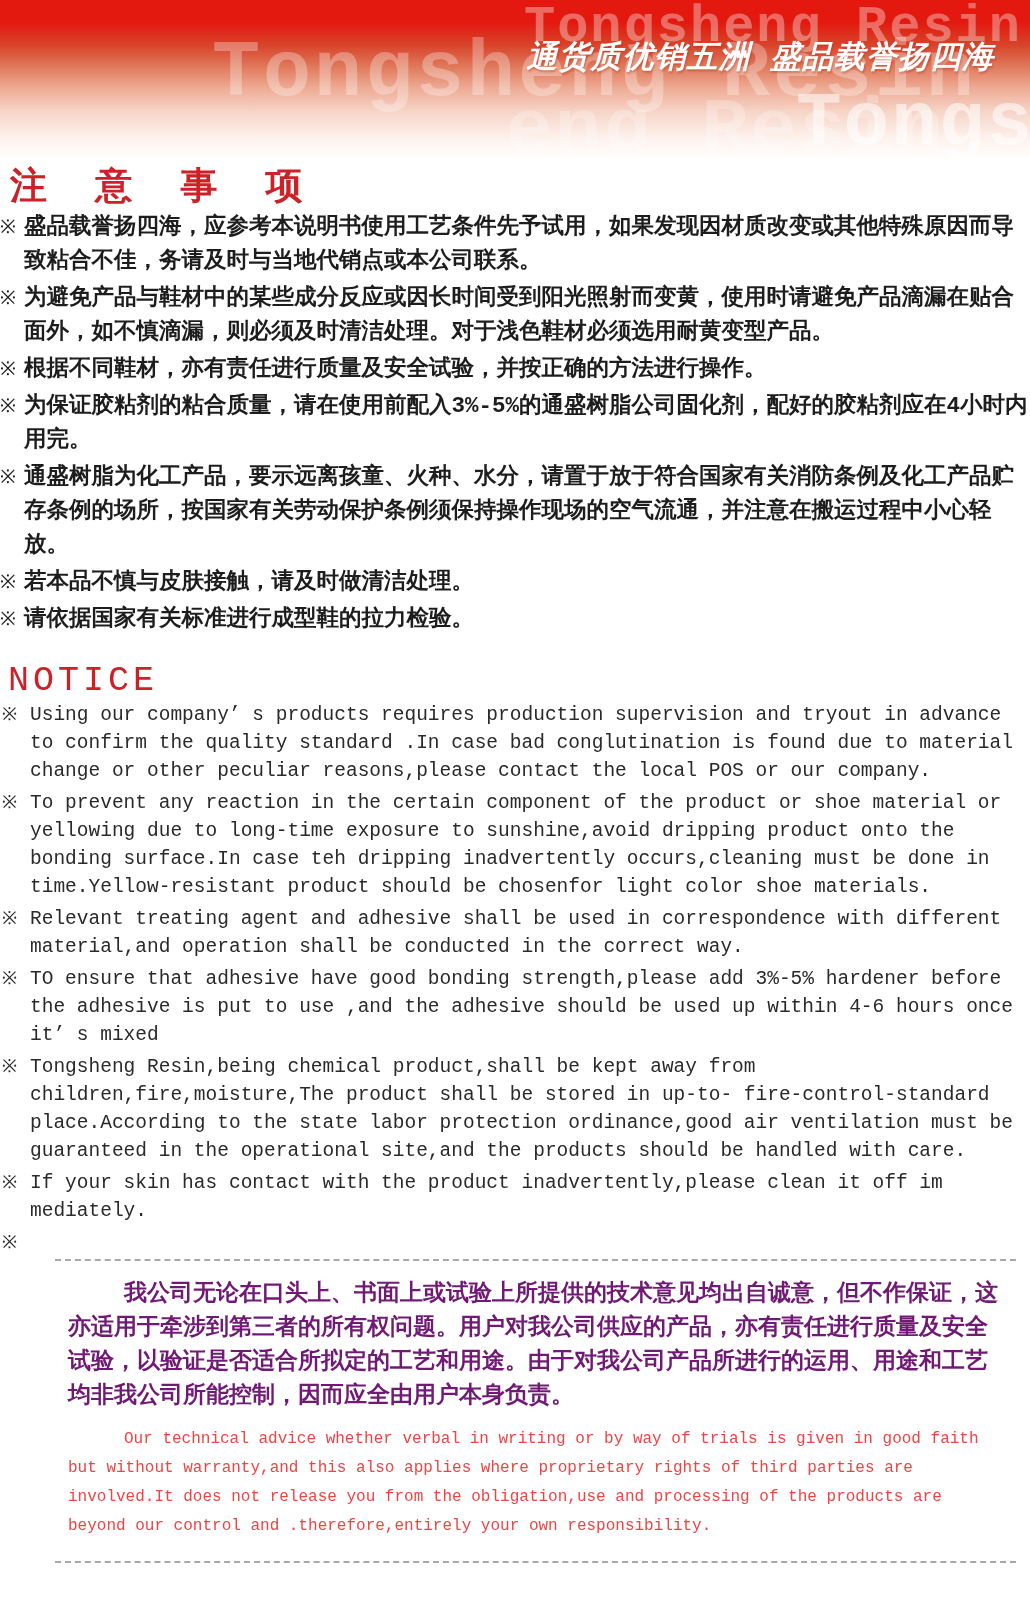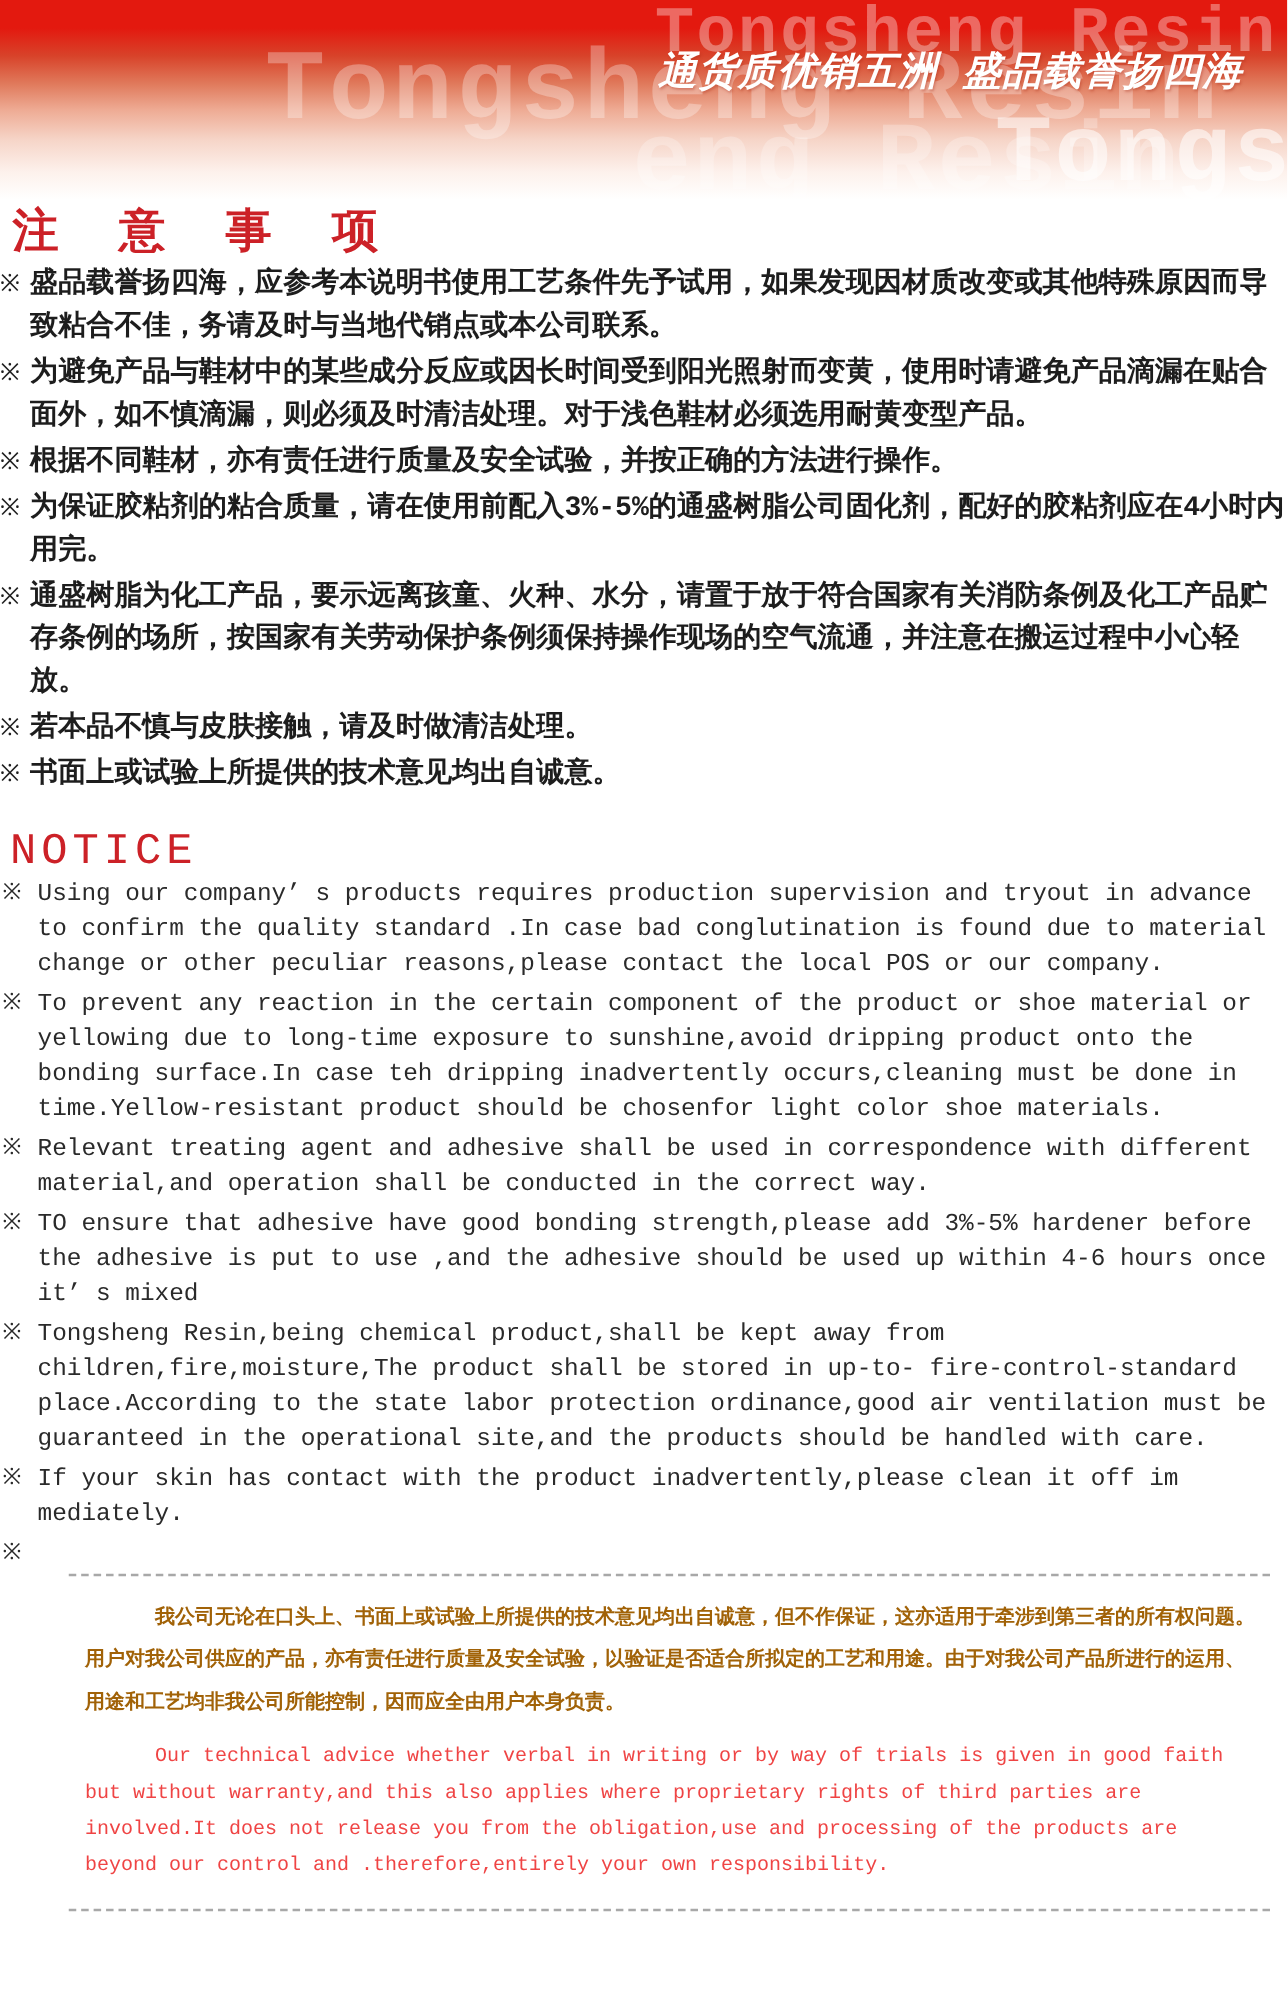--- a/index.html
+++ b/index.html
@@ -44,22 +44,22 @@
   .cn-list li { position:relative; padding-left:24px; margin-bottom:3px; }
   .cn-list .marker { position:absolute; left:0; top:1px; font-size:19px; font-weight:normal; }
   .en-list { margin:10px 34px 0 48px; font-size:19.5px; line-height:28px; font-weight:normal; color:#2a2a2a; }
   .en-list li { position:relative; padding-left:30px; margin-bottom:4px; }
   .en-list .marker { position:absolute; left:2px; top:0; font-size:18px; }
 
   
   .divider { border:none; border-top:2px dashed #a8a8a8; height:0; margin:34px 14px 0 55px; }
   .divider.bottom { margin-top:20px; }
   .disclaimer-cn {
-    margin:16px 24px 0 68px; font-size:16px; line-height:34px;
-    font-weight:bold; color:#a16207; text-indent:56px;
+    margin:16px 24px 0 68px; font-size:23px; line-height:34px;
+    font-weight:bold; color:#701a75; text-indent:56px;
   }
   .disclaimer-en {
     margin:12px 40px 0 68px; font-size:16px; line-height:29px;
     font-weight:normal; color:#ef4444; text-indent:56px;
   }
 </style>
 </head>
 <body>
 
 <div class="page">
@@ -74,21 +74,21 @@
 
   <h1 class="cn-title">注 意 事 项</h1>
 
   <ul class="notice cn-list">
     <li><span class="marker">※</span><span>盛品载誉扬四海，应参考本说明书使用工艺条件先予试用，如果发现因材质改变或其他特殊原因而导致粘合不佳，务请及时与当地代销点或本公司联系。</span></li>
     <li><span class="marker">※</span><span>为避免产品与鞋材中的某些成分反应或因长时间受到阳光照射而变黄，使用时请避免产品滴漏在贴合面外，如不慎滴漏，则必须及时清洁处理。对于浅色鞋材必须选用耐黄变型产品。</span></li>
     <li><span class="marker">※</span><span>根据不同鞋材，亦有责任进行质量及安全试验，并按正确的方法进行操作。</span></li>
     <li><span class="marker">※</span><span>为保证胶粘剂的粘合质量，请在使用前配入3%-5%的通盛树脂公司固化剂，配好的胶粘剂应在4小时内用完。</span></li>
     <li><span class="marker">※</span><span>通盛树脂为化工产品，要示远离孩童、火种、水分，请置于放于符合国家有关消防条例及化工产品贮存条例的场所，按国家有关劳动保护条例须保持操作现场的空气流通，并注意在搬运过程中小心轻放。</span></li>
     <li><span class="marker">※</span><span>若本品不慎与皮肤接触，请及时做清洁处理。</span></li>
-    <li><span class="marker">※</span><span>书面上或试验上所提供的技术意见均出自诚意。</span></li>
+    <li><span class="marker">※</span><span>请依据国家有关标准进行成型鞋的拉力检验。</span></li>
   </ul>
 
   <h2 class="en-title">NOTICE</h2>
 
   <ul class="notice en-list">
     <li><span class="marker">※</span><span>Using our company’ s products requires production supervision and tryout in advance to confirm the quality standard .In case  bad conglutination is found due to material change or other peculiar reasons,please contact the local POS or our company.</span></li>
     <li><span class="marker">※</span><span>To prevent any reaction in the certain component of the product or shoe material or yellowing due to long-time exposure to sunshine,avoid dripping product onto the bonding surface.In case teh dripping inadvertently occurs,cleaning must be done in time.Yellow-resistant product should be chosenfor light color shoe materials.</span></li>
     <li><span class="marker">※</span><span>Relevant treating agent and adhesive shall be used in correspondence with different material,and operation shall be conducted in the correct way.</span></li>
     <li><span class="marker">※</span><span>TO ensure that adhesive have good bonding strength,please add 3%-5% hardener before the adhesive is put to use ,and the  adhesive should be used up within 4-6 hours once it’ s mixed</span></li>
     <li><span class="marker">※</span><span>Tongsheng Resin,being chemical product,shall be kept away from children,fire,moisture,The product shall be stored in up-to- fire-control-standard place.According to the state labor protection ordinance,good air ventilation must be guaranteed in the operational site,and the products should be handled with care.</span></li>

